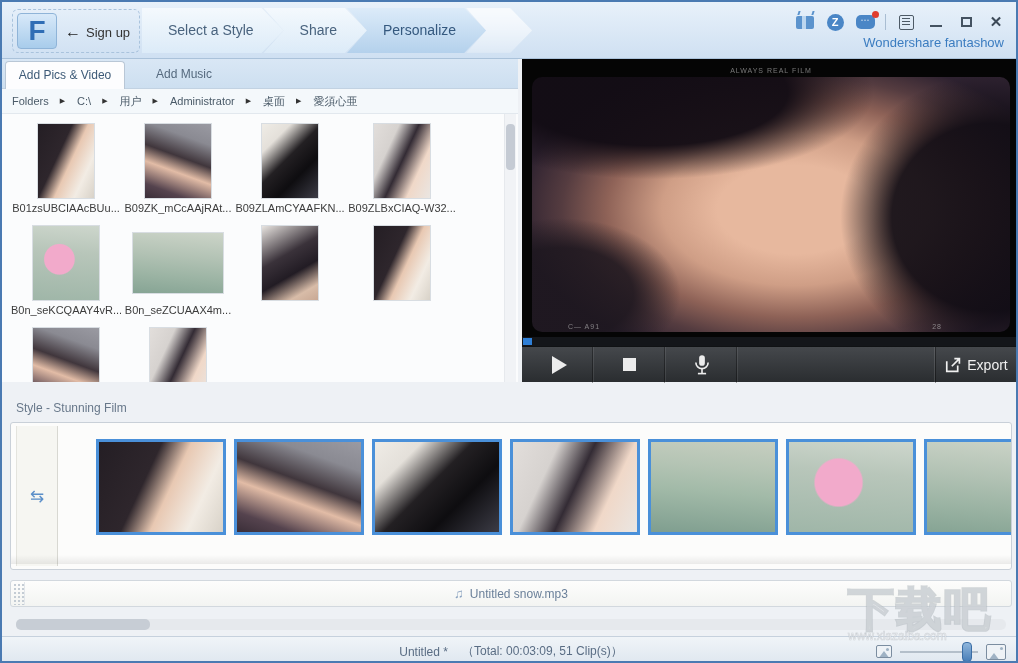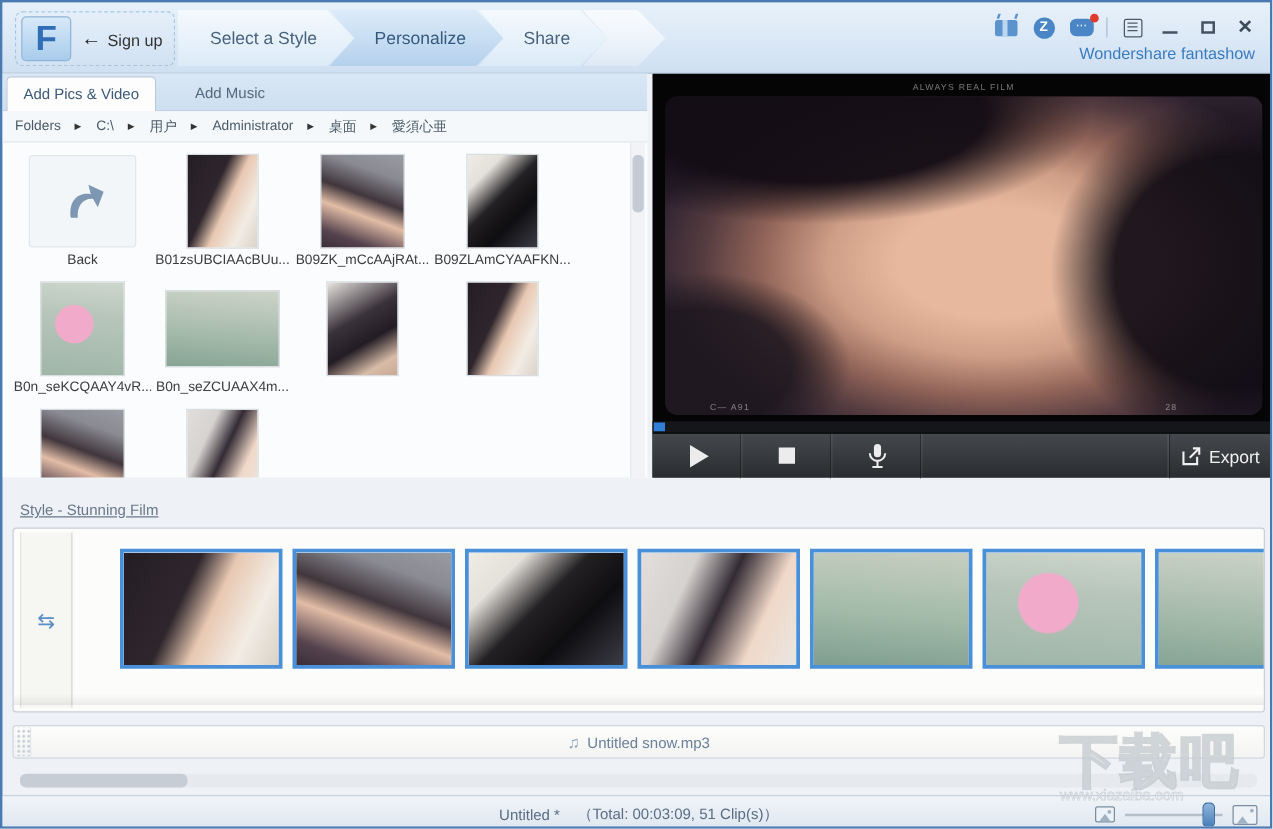--- a/index.html
+++ b/index.html
@@ -105,21 +105,21 @@
   .cbtn { width:72px; height:36px; display:flex; align-items:center; justify-content:center;
     border-right:1px solid rgba(255,255,255,.09); box-shadow:inset -1px 0 0 rgba(0,0,0,.35); cursor:pointer; }
   .play-tri { width:0; height:0; border-left:15px solid #ececec; border-top:9px solid transparent; border-bottom:9px solid transparent; margin-left:4px; }
   .stop-sq { width:13px; height:13px; background:#ececec; }
   .time { position:absolute; right:92px; top:0; height:36px; line-height:36px; font-size:13px; color:#d8d8d8; }
   .exportb { position:absolute; right:2px; top:0; width:84px; height:36px; display:flex; align-items:center;
     justify-content:center; gap:5px; color:#f0f0f0; font-size:14px; cursor:pointer;
     border-left:1px solid rgba(255,255,255,.12); box-shadow:inset 1px 0 0 rgba(0,0,0,.4); }
 
   
-  .style-label { position:absolute; left:14px; top:399px; font-size:12px; color:#68788a;text-decoration:underline; }
+  .style-label { position:absolute; left:14px; top:399px; font-size:12px; color:#68788a; }
   .filmstrip { position:absolute; left:8px; top:420px; width:1002px; height:148px; background:#fcfcfb;
     border:1px solid #c9d0d8; border-radius:3px; overflow:hidden; }
   .leader { position:absolute; left:5px; top:3px; width:42px; height:140px; background:#f6f6f2;
     border-left:1px solid #e4e4de; border-right:1px solid #d8d8d2; display:flex; align-items:center;
     justify-content:center; color:#5b8fc9; font-size:17px; cursor:pointer; }
   .clips { position:absolute; left:85px; top:16px; width:917px; height:104px; display:flex; gap:8px; }
   .clip { flex:0 0 130px; width:130px; height:96px; border:3px solid #4a90d9; background-clip:padding-box; cursor:pointer; }
   .strip-shadow { position:absolute; left:0; bottom:5px; width:100%; height:9px;
     background:linear-gradient(rgba(0,0,0,0), rgba(0,0,0,.07)); }
 
@@ -168,22 +168,22 @@
   <div class="topbar">
     <div class="account-box">
       <div class="logo">F</div>
       <div class="signup">
         <span class="arr">←</span>
         <span>Sign up</span>
       </div>
     </div>
     <div class="steps">
       <div class="step first">Select a Style</div>
+      <div class="step">Share</div>
       <div class="step active">Personalize</div>
-      <div class="step">Share</div>
       <div class="step ghost"></div>
     </div>
     <div class="top-icons">
       <div class="ticon">
           <div class="gift"></div>
         </div>
       <div class="ticon">
           <div class="zzz">Z</div>
         </div>
       <div class="ticon">
@@ -232,45 +232,41 @@
           <span>桌面</span>
           <span class="sep">▶</span>
         </span>
       <span class="crumb">
           <span>愛須心亜</span>
         </span>
     </div>
     <div class="file-grid">
       <div class="fitem">
         <div class="fthumb">
-            <div class="back-tile">
-          <svg width="38" height="32" viewBox="0 0 40 34">
-            <path d="M10 31 C8 17 16 9 27 11 L25 3 L38 9 L33 22 L29 15 C21 14 15 21 16 31 Z" fill="#7e98b4"></path>
-          </svg>
-        </div>
-          </div>
-        <div class="fname">Back</div>
-      </div>
-      <div class="fitem">
-        <div class="fthumb">
             <div class="fimg port g1"></div>
           </div>
         <div class="fname">B01zsUBCIAAcBUu...</div>
       </div>
       <div class="fitem">
         <div class="fthumb">
             <div class="fimg sq g2"></div>
           </div>
         <div class="fname">B09ZK_mCcAAjRAt...</div>
       </div>
       <div class="fitem">
         <div class="fthumb">
             <div class="fimg port g3"></div>
           </div>
         <div class="fname">B09ZLAmCYAAFKN...</div>
+      </div>
+      <div class="fitem">
+        <div class="fthumb">
+            <div class="fimg port g4"></div>
+          </div>
+        <div class="fname">B09ZLBxCIAQ-W32...</div>
       </div>
       <div class="fitem">
         <div class="fthumb">
             <div class="fimg sq g6"></div>
           </div>
         <div class="fname">B0n_seKCQAAY4vR...</div>
       </div>
       <div class="fitem">
         <div class="fthumb">
             <div class="fimg land g7"></div>

